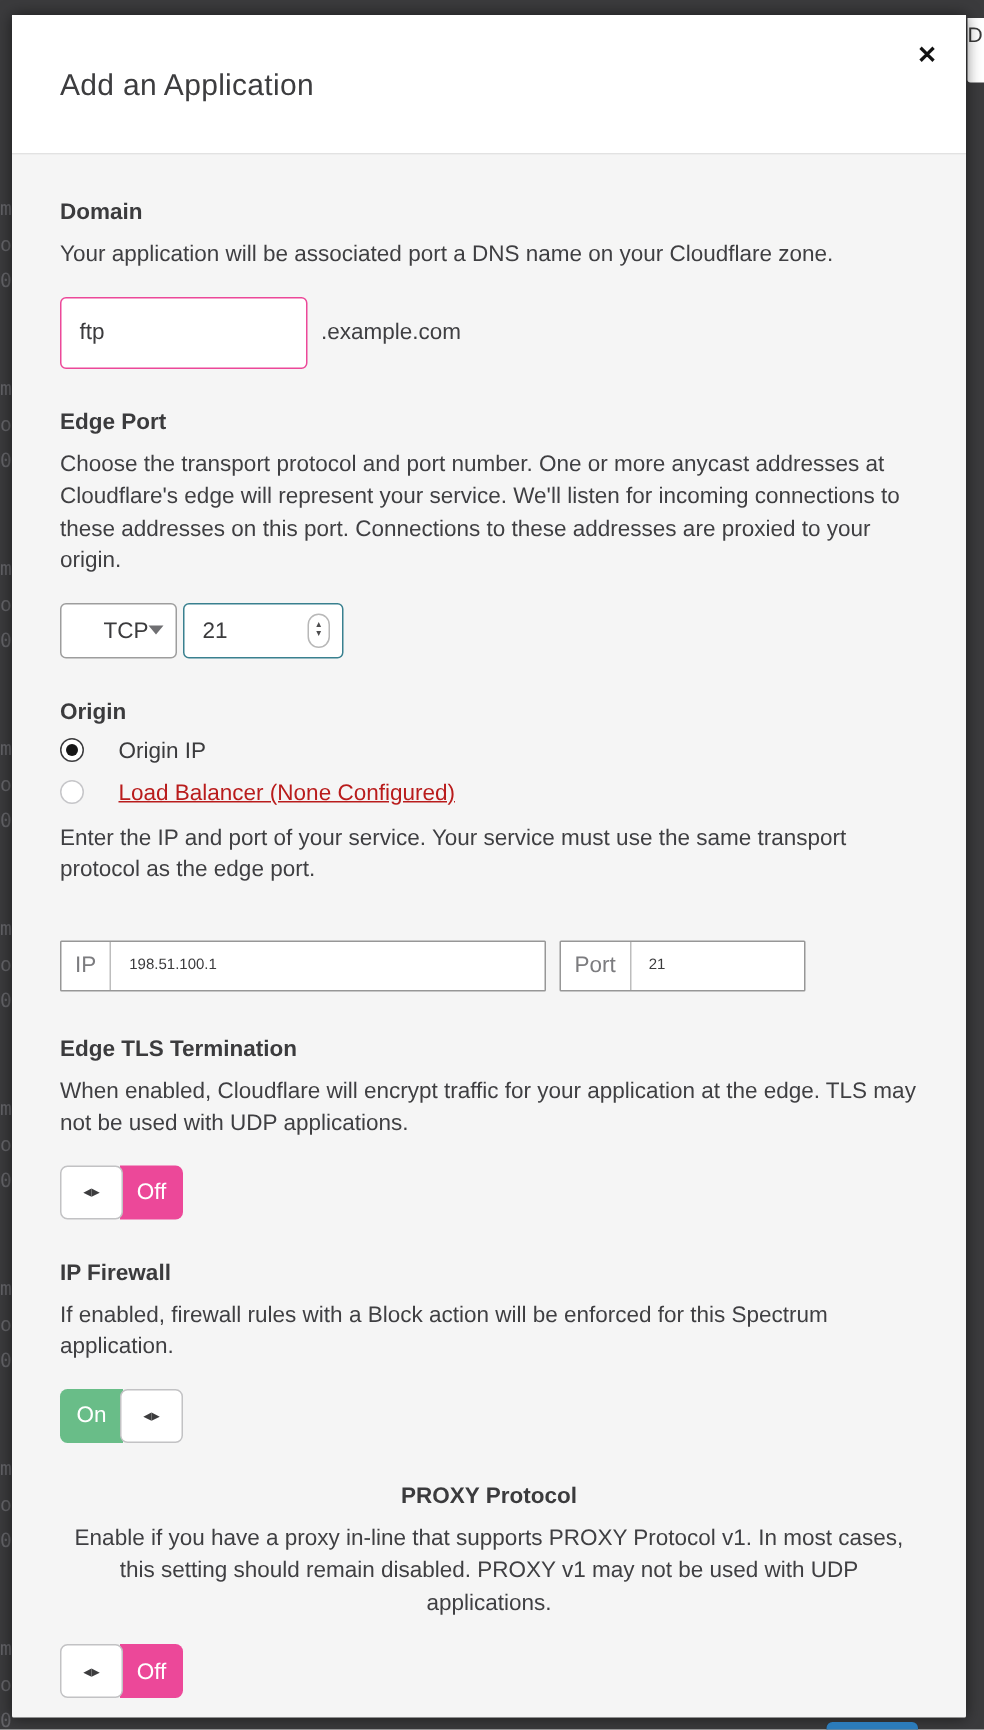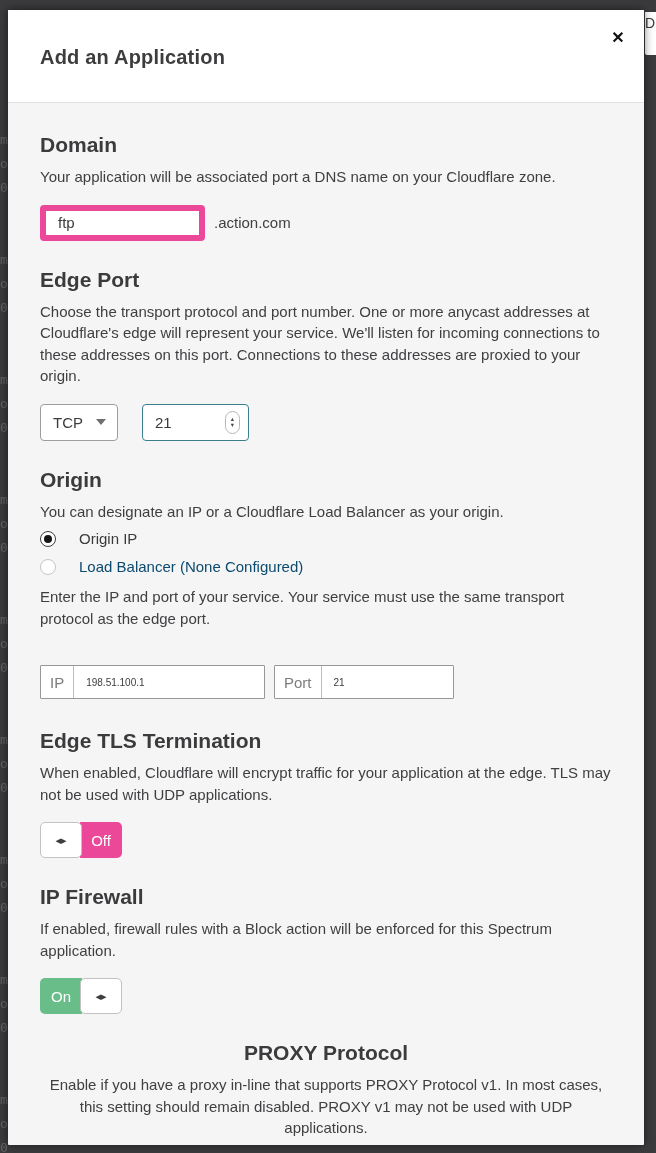--- a/index.html
+++ b/index.html
@@ -33,53 +33,53 @@
     background:#f5f5f5;
     box-shadow:0 0 10px rgba(0,0,0,.55);
     border-radius:1px;
   }
   .modal-header {
     position:relative;
     background:#ffffff; height:93px;
     border-bottom:1px solid #e2e2e2;
     padding:36px 32px 0;
   }
-  .modal-title { font-size:20px; font-weight:700; color:#3d3d3f; letter-spacing:.2px; }
+  .modal-title { font-size:20px; font-weight:400; color:#3d3d3f; letter-spacing:.2px; }
   .close-btn {
     position:absolute; top:16px; right:14px;
     width:24px; height:24px; line-height:24px;
     text-align:center; font-size:16px; font-weight:700; color:#111;
     cursor:pointer; background:none; border:none;
   }
   .modal-body { padding:30px 32px 0; }
 
   
   .section { margin-bottom:27px; }
-  .section-label { font-size:21px; font-weight:700; color:#3b3b3d; margin-bottom:9px; }
+  .section-label { font-size:15px; font-weight:700; color:#3b3b3d; margin-bottom:9px; }
   .section-desc { font-size:15px; line-height:21.5px; color:#3f3f42; max-width:580px; margin-bottom:17px; }
   .desc-tight { margin-bottom:8px; }
 
   
   .text-input {
-    height:36px; background:#fff;
-    border:6px solid #ec4899; border-radius:4px;
+    height:48px; background:#fff;
+    border:1px solid #ec4899; border-radius:4px;
     font-family:inherit; font-size:15px; color:#3b3b3d;
     padding:0 12px; outline:none;
   }
   .row { display:flex; align-items:center; }
 
   .domain-suffix { font-size:15px; color:#3f3f42; margin-left:9px; }
 
   
   .select {
     width:78px; height:37px; background:#fff;
     border:1px solid #9d9d9d; border-radius:4px;
     display:flex; align-items:center; justify-content:space-between;
-    padding:0 11px 0 12px; font-size:15px; color:#3b3b3d;
-    margin-right:24px; cursor:pointer;
+    padding:0 11px 0 28px; font-size:15px; color:#3b3b3d;
+    margin-right:4px; cursor:pointer;
   }
   .caret-down {
     width:0; height:0;
     border-left:5px solid transparent; border-right:5px solid transparent;
     border-top:6px solid #6f6f72;
   }
 
   
   .port-edge-wrap {
     width:107px; height:37px; background:#fff;
@@ -97,37 +97,37 @@
   .radio-row { display:flex; align-items:center; margin-bottom:11px; font-size:15px; }
   .radio-outer {
     width:16px; height:16px; border-radius:50%;
     border:1.5px solid #3c3c3e; background:#fff;
     display:flex; align-items:center; justify-content:center;
     margin-right:23px; flex:0 0 auto; cursor:pointer;
   }
   .radio-outer.disabled { border-color:#c6c6c9; cursor:default; }
   .radio-dot { width:8px; height:8px; border-radius:50%; background:#161616; }
   .radio-label { color:#3b3b3d; }
-  .radio-label.disabled { color:#0c4a6e; }
+  .radio-label.disabled { color:#b91c1c;text-decoration:underline; }
 
   
   .addon-group {
     display:flex; align-items:stretch; height:34px;
     background:#fff; border:1px solid #979797; border-radius:1px;
   }
   .addon {
     display:flex; align-items:center; padding:0 9px;
     font-size:15px; color:#7c7c7f; border-right:1px solid #bdbdbd;
   }
   .addon-value {
     display:flex; align-items:center; padding:0 12px;
     font-size:10px; color:#3b3b3d; flex:1;
   }
-  .group-ip { width:225px; margin-right:9px; }
-  .group-port { width:180px; }
+  .group-ip { width:324px; margin-right:9px; }
+  .group-port { width:164px; }
 
   
   .toggle { display:flex; width:84px; height:36px; border-radius:5px; cursor:pointer; }
   .toggle-handle {
     width:42px; background:#fff; border:1px solid #c2c2c4; border-radius:5px;
     display:flex; align-items:center; justify-content:center;
     font-size:11px; color:#3c3c3e; letter-spacing:0;
     position:relative; z-index:2;
   }
   .toggle-state {
@@ -200,21 +200,21 @@
     <button class="close-btn">✕</button>
   </div>
 
   <div class="modal-body">
 
     <div class="section">
       <div class="section-label">Domain</div>
       <div class="section-desc">Your application will be associated port a DNS name on your Cloudflare zone.</div>
       <div class="row">
         <input class="text-input" style="width: 165px;" value="ftp">
-        <span class="domain-suffix">.action.com</span>
+        <span class="domain-suffix">.example.com</span>
       </div>
     </div>
 
     <div class="section">
       <div class="section-label">Edge Port</div>
       <div class="section-desc">Choose the transport protocol and port number. One or more anycast addresses at Cloudflare's edge will represent your service. We'll listen for incoming connections to these addresses on this port. Connections to these addresses are proxied to your origin.</div>
       <div class="row">
         <div class="select">
           <span>TCP</span>
           <span class="caret-down"></span>
@@ -224,21 +224,20 @@
           <span class="spinner">
             <span>▴</span>
             <span>▾</span>
           </span>
         </div>
       </div>
     </div>
 
     <div class="section" style="margin-bottom:30px;">
       <div class="section-label">Origin</div>
-      <div class="section-desc desc-tight">You can designate an IP or a Cloudflare Load Balancer as your origin.</div>
 
       <div class="radio-row">
         <span class="radio-outer">
             <span class="radio-dot"></span>
           </span>
         <span class="radio-label">Origin IP</span>
       </div>
       <div class="radio-row">
         <span class="radio-outer disabled"></span>
         <span class="radio-label disabled">Load Balancer (None Configured)</span>

